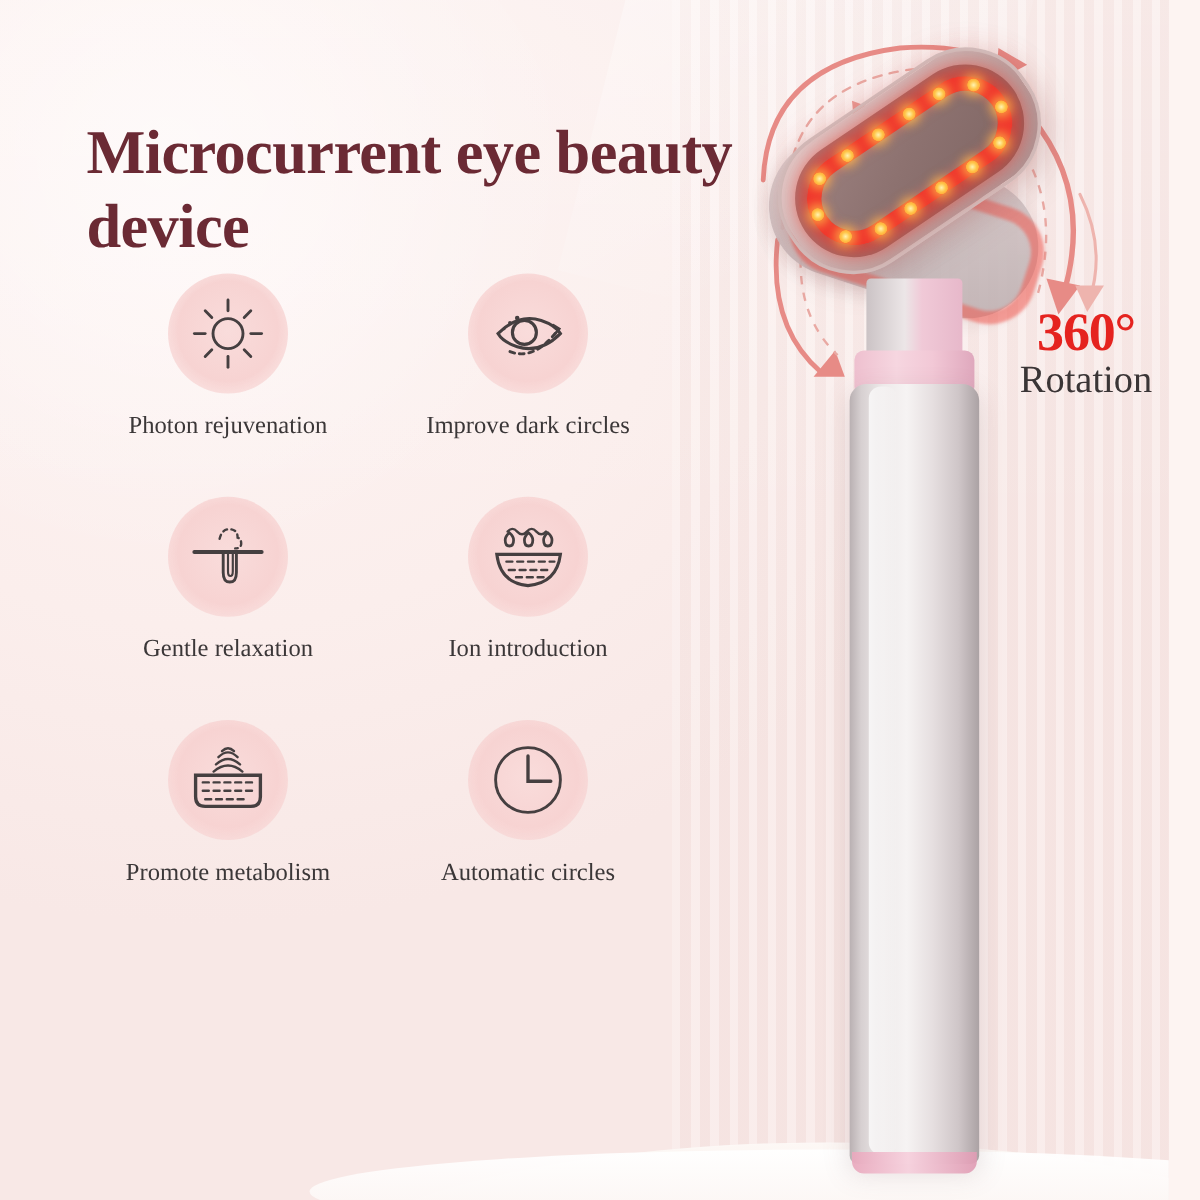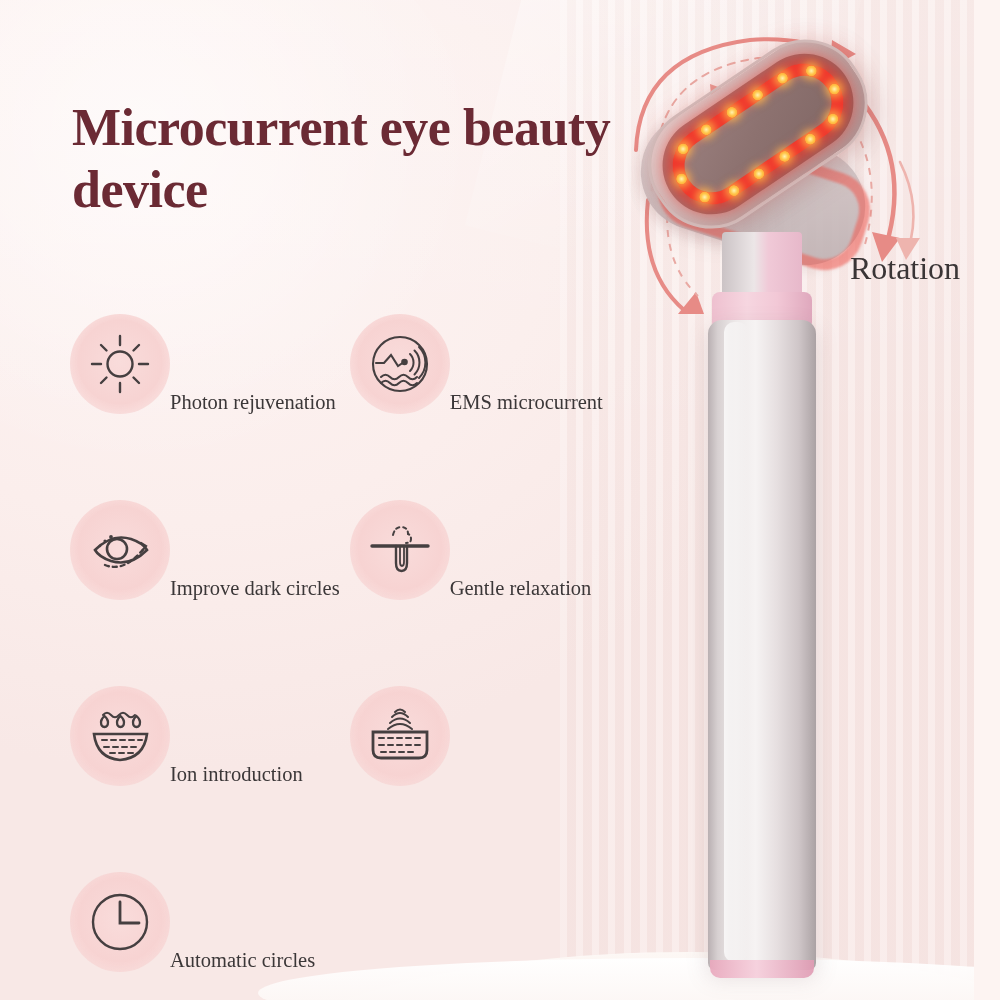--- a/index.html
+++ b/index.html
@@ -91,22 +91,22 @@
     left: 70px;
     top: 228px;
     width: 490px;
     display: grid;
     grid-template-columns: 1fr 1fr;
     grid-auto-rows: 186px;
     column-gap: 10px;
   }
   .feature {
     display: flex;
-    flex-direction: row;
-    align-items: flex-end;
+    flex-direction: column;
+    align-items: center;
   }
   .feature-circle {
     width: 100px;
     height: 100px;
     border-radius: 50%;
     background: radial-gradient(circle at 50% 48%, #f9dcdb 0%, #f7d3d2 58%, rgba(247,211,210,0.35) 88%, rgba(247,211,210,0) 100%);
     display: flex;
     align-items: center;
     justify-content: center;
     filter: blur(.2px);
@@ -302,35 +302,20 @@
           <line x1="51" y1="32" x2="60" y2="32"></line>
           <line x1="13" y1="13" x2="18.5" y2="18.5"></line>
           <line x1="45.5" y1="45.5" x2="51" y2="51"></line>
           <line x1="51" y1="13" x2="45.5" y2="18.5"></line>
           <line x1="18.5" y1="45.5" x2="13" y2="51"></line>
         </svg>
       </div>
       <div class="feature-label">Photon rejuvenation</div>
     </div>
 
-    <div class="feature">
-      <div class="feature-circle">
-        <svg width="66" height="66" viewBox="0 0 66 66" fill="none" stroke="#453f40" stroke-width="2.1" stroke-linecap="round">
-          <circle cx="33" cy="33" r="27"></circle>
-          <path d="M9 32 L17 32 L24 24 L31 35 L37 31"></path>
-          <circle cx="37.5" cy="31" r="3.3" fill="#453f40" stroke="none"></circle>
-          <path d="M43 23 a12 12 0 0 1 0 17" stroke-width="2"></path>
-          <path d="M47.5 19.5 a17 17 0 0 1 0 24" stroke-width="2"></path>
-          <path d="M52 16 a22 22 0 0 1 0 31" stroke-width="2"></path>
-          <path d="M14 46 q4.5 -4.5 9 0 t9 0 t9 0 t9 0" stroke-width="2.1"></path>
-          <path d="M14 52 q4.5 -4.5 9 0 t9 0 t9 0 t9 0" stroke-width="2.1"></path>
-        </svg>
-      </div>
-      <div class="feature-label">EMS microcurrent</div>
-    </div>
 
 
     <div class="feature">
       <div class="feature-circle">
         <svg width="70" height="58" viewBox="0 0 70 58" fill="none" stroke="#453f40" stroke-width="2.6" stroke-linecap="round">
           <path d="M10 29 Q27 12 46 18 Q58 22 62 29 Q45 46 26 40 Q14 36 10 29 Z"></path>
           <circle cx="32" cy="28" r="10"></circle>
           <circle cx="26" cy="16" r="1.9" fill="#453f40" stroke="none"></circle>
           <circle cx="20" cy="20" r="1.6" fill="#453f40" stroke="none"></circle>
           <circle cx="15" cy="25" r="1.3" fill="#453f40" stroke="none"></circle>
@@ -375,20 +360,21 @@
           <path d="M22 24 q12 -10 24 0" stroke-width="2"></path>
           <path d="M24 18 q10 -9 20 0" stroke-width="2"></path>
           <path d="M26 12 q8 -8 16 0" stroke-width="2"></path>
           <path d="M29 7 q5 -5 10 0" stroke-width="2"></path>
           <path d="M7 27 L61 27 L61 45 q0 8 -8 8 L15 53 q-8 0 -8 -8 Z" stroke-width="2.8"></path>
           <path d="M13 33 h5 M22 33 h5 M31 33 h5 M40 33 h5 M49 33 h5" stroke-width="2"></path>
           <path d="M13 40 h5 M22 40 h5 M31 40 h5 M40 40 h5 M49 40 h5" stroke-width="2"></path>
           <path d="M15 47 h5 M24 47 h5 M33 47 h5 M42 47 h5" stroke-width="2"></path>
         </svg>
       </div>
+      <div class="feature-label">Promote metabolism</div>
     </div>
 
     <div class="feature">
       <div class="feature-circle">
         <svg width="66" height="66" viewBox="0 0 66 66" fill="none" stroke="#453f40" stroke-width="2.4" stroke-linecap="round">
           <circle cx="33" cy="33" r="27"></circle>
           <path d="M33 13 L33 34 L52 34" stroke-width="2.8"></path>
         </svg>
       </div>
       <div class="feature-label">Automatic circles</div>
@@ -448,17 +434,18 @@
       </div>
     </div>
 
     <div class="handle-neck"></div>
     <div class="handle-collar"></div>
     <div class="handle"></div>
     <div class="handle-sheen"></div>
     <div class="handle-foot"></div>
 
     <div class="rot-text">
+      <div class="rot-number">360°</div>
       <div class="rot-caption">Rotation</div>
     </div>
   </div>
 
 </div>
 
 </body></html>

